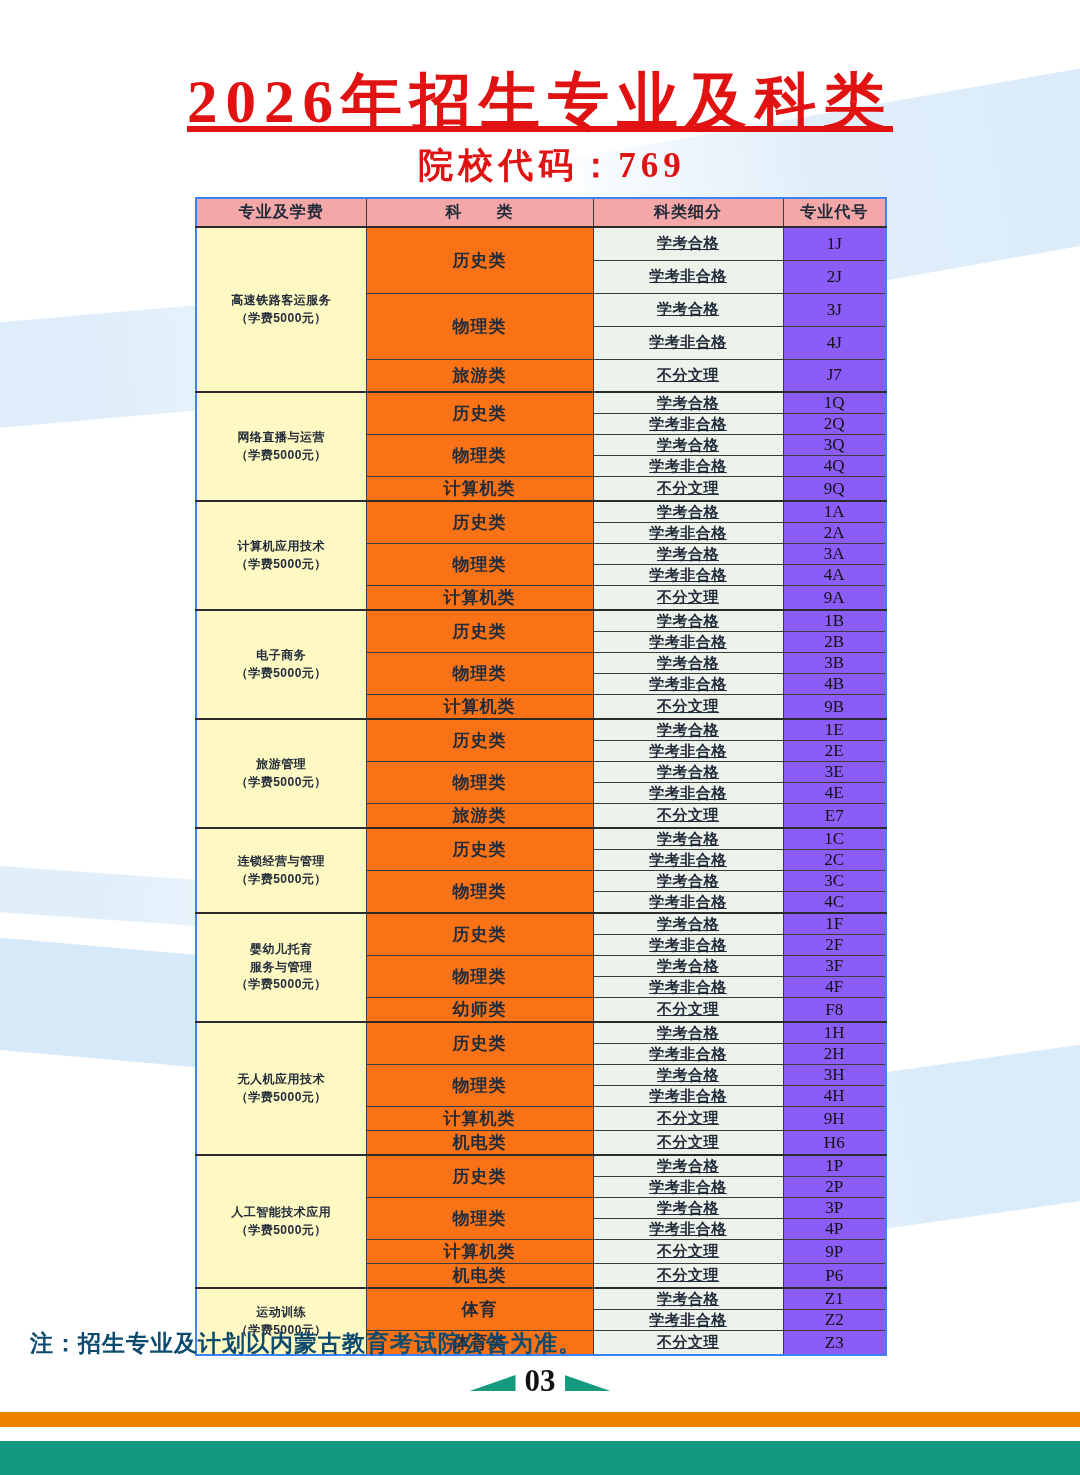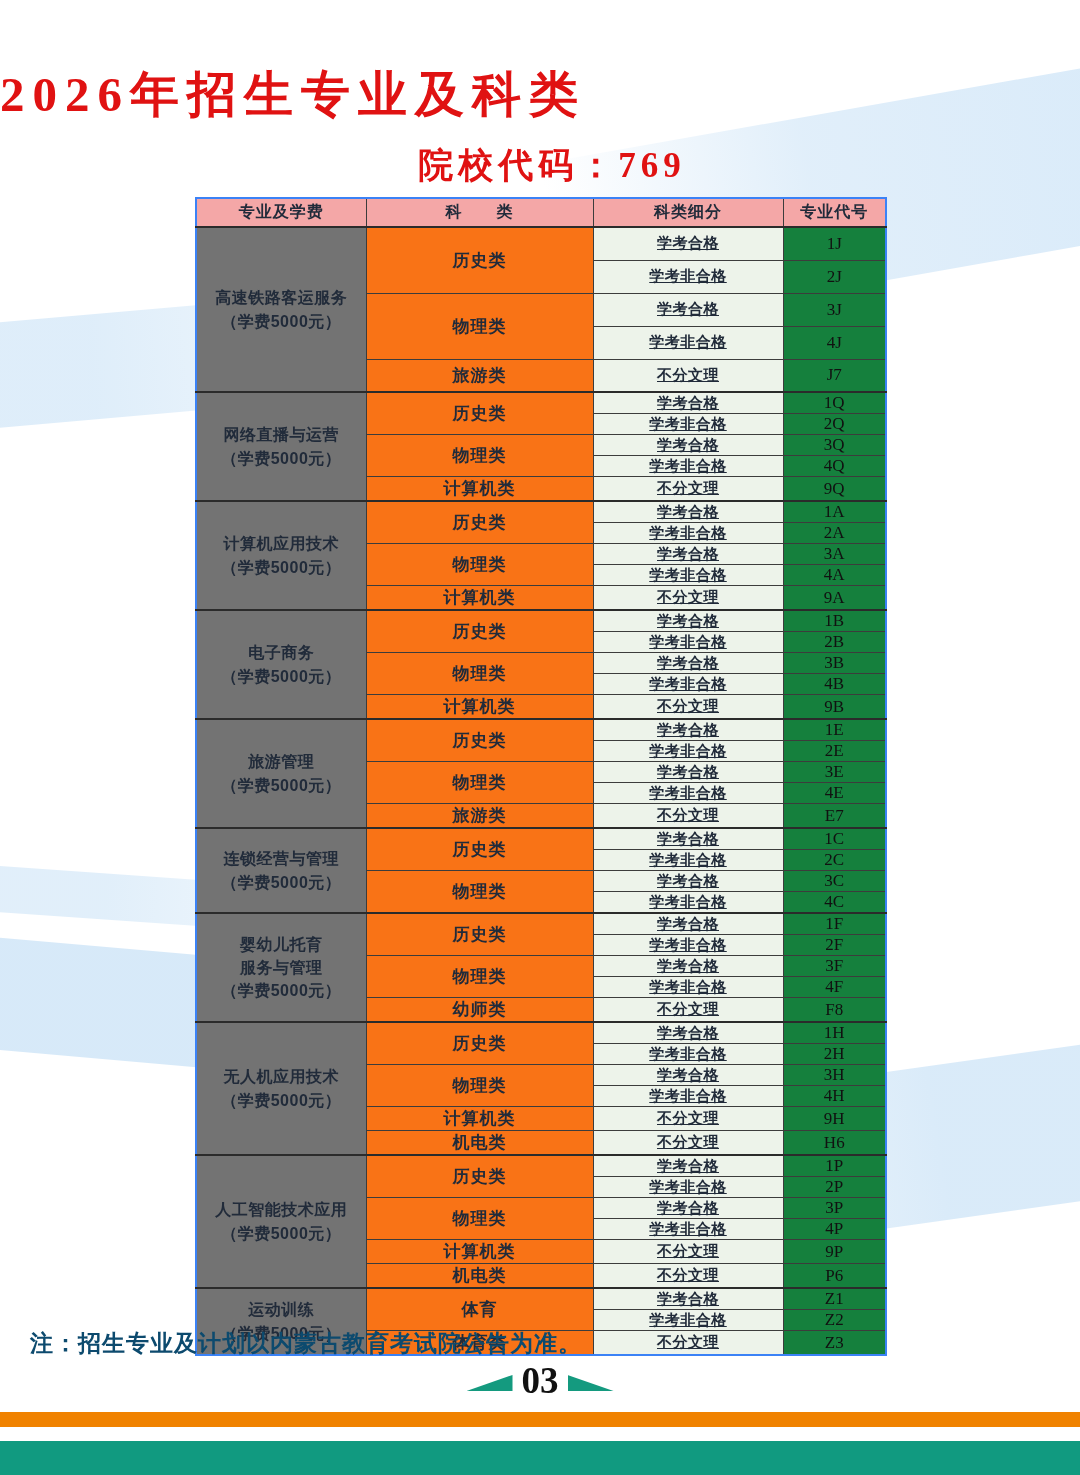--- a/index.html
+++ b/index.html
@@ -17,63 +17,63 @@
   .ribbon-3{top:878px;left:-150px;width:640px;height:46px;transform:rotate(4deg);
     background:linear-gradient(to left, rgba(200,225,246,0) 0%, rgba(205,228,247,.6) 60%);}
   .ribbon-4{top:958px;left:-160px;width:780px;height:112px;transform:rotate(5deg);
     background:linear-gradient(to left, rgba(200,225,246,0) 0%, rgba(205,228,247,.8) 55%);}
   .ribbon-5{top:1075px;right:-150px;width:720px;height:155px;transform:rotate(-8deg);
     background:linear-gradient(to right, rgba(200,225,246,0) 0%, rgba(205,228,247,.75) 60%);}
 
   .content{position:relative;z-index:1;}
 
   .title{
-    position:absolute;top:68px;left:0;width:100%;margin:0;
+    position:absolute;top:68px;left:0;width:100%;text-align:center;margin:0;
     font-family:"Liberation Serif","DejaVu Serif",serif;font-weight:bold;
-    font-size:49px;line-height:1.1;letter-spacing:8px;color:#e01212;
+    font-size:61px;line-height:1.1;letter-spacing:8px;color:#e01212;text-decoration:underline;
   }
   .subtitle{
     position:absolute;top:130px;left:0;width:100%;text-align:center;margin:12px;
     font-family:"Liberation Serif","DejaVu Serif",serif;font-weight:bold;
     font-size:35px;letter-spacing:5px;color:#e01212;
   }
 
   .table-wrap{position:absolute;top:197px;left:195px;}
   table.adm{border-collapse:collapse;table-layout:fixed;width:690px;border:2px solid #3b82f6;}
   table.adm th,table.adm td{
     border:1px solid #3c3c3c;text-align:center;vertical-align:middle;
     padding:0;box-sizing:border-box;overflow:hidden;
   }
   table.adm thead th{
     background:#f4a7a7;height:29px;font-size:16px;font-weight:bold;
     border-bottom:2px solid #2b2b2b;letter-spacing:1px;
   }
   table.adm tr{height:21px;}
   table.adm tr.tall{height:33px;}
   tr.group-start td{border-top:2px solid #2b2b2b;}
-  td.major{background:#737373;font-size:16px;font-weight:bold;white-space:pre-line;line-height:1.45;letter-spacing:.5px;}
+  td.major{background:#fef9c3;font-size:12px;font-weight:bold;white-space:pre-line;line-height:1.45;letter-spacing:.5px;}
   td.category{background:#f97316;font-size:17px;font-weight:bold;letter-spacing:1px;}
   td.sub{background:#edf3ea;font-size:15px;font-weight:bold;letter-spacing:.5px;text-decoration:underline;}
-  td.code{background:#15803d;font-family:"Liberation Serif","DejaVu Serif",serif;font-size:17px;color:#111;}
+  td.code{background:#8b5cf6;font-family:"Liberation Serif","DejaVu Serif",serif;font-size:17px;color:#111;}
 
   .note{
     position:absolute;top:1328px;left:0;width:100%;text-align:left;
     font-size:23px;font-weight:bold;color:#0c4a6e;letter-spacing:1px;margin-left:30px;
   }
 
   .pager{
     position:absolute;top:1366px;left:0;width:100%;height:28px;
     display:flex;justify-content:center;align-items:flex-end;gap:9px;
   }
   .tri{width:46px;height:16px;background:#149a7f;margin-bottom:3px;}
   .tri-left{clip-path:polygon(0 100%,100% 100%,100% 0);}
   .tri-right{clip-path:polygon(0 0,100% 100%,0 100%);}
   .page-num{
     font-family:"Liberation Serif","DejaVu Serif",serif;font-weight:bold;
-    font-size:37px;line-height:26px;color:#111;
+    font-size:31px;line-height:26px;color:#111;
   }
   .motto{
     position:absolute;top:1471px;left:0;width:100%;text-align:center;
     font-size:14px;font-weight:bold;color:#4a4a4a;letter-spacing:1px;
   }
   .bar-orange{position:absolute;top:1412px;left:0;width:100%;height:15px;background:#f08200;}
   .bar-teal{position:absolute;top:1441px;left:0;width:100%;height:34px;background:#119a80;}
 </style>
 </head>
 <body>

